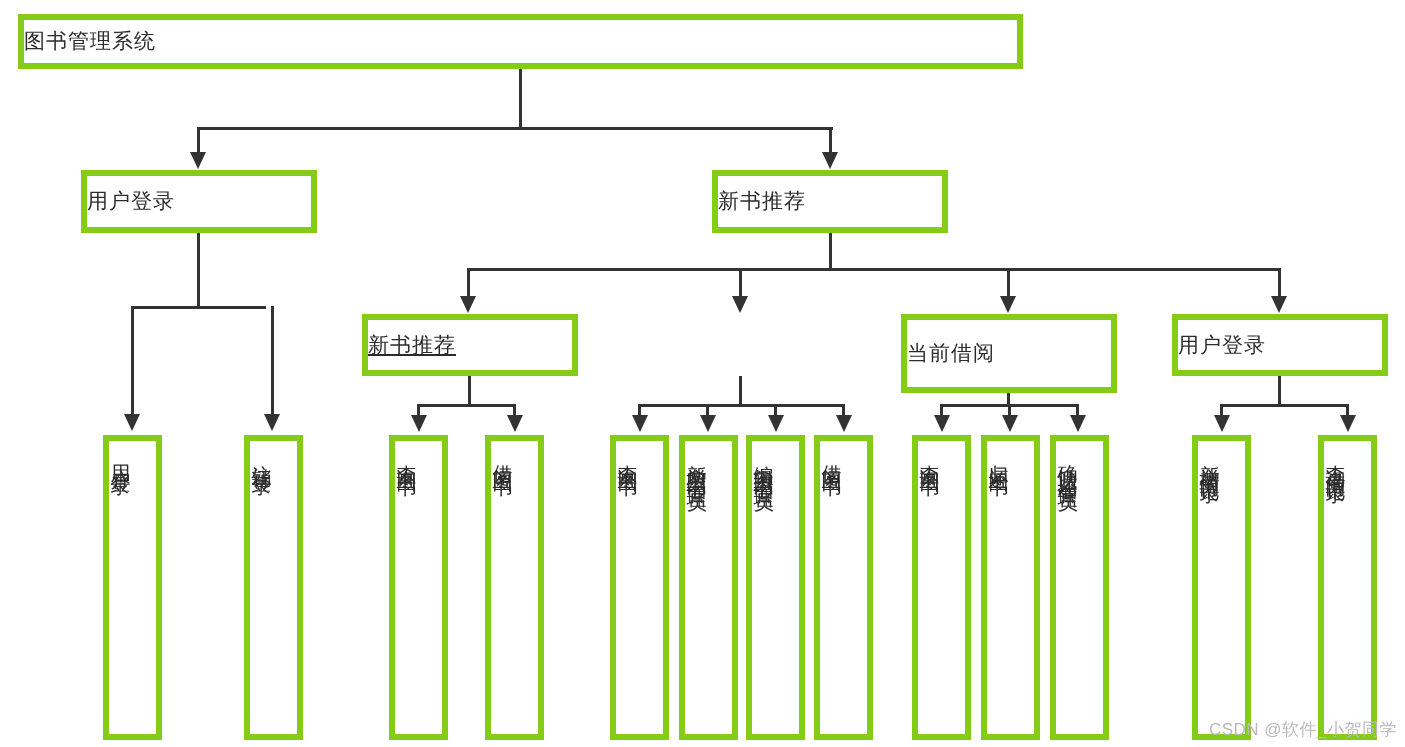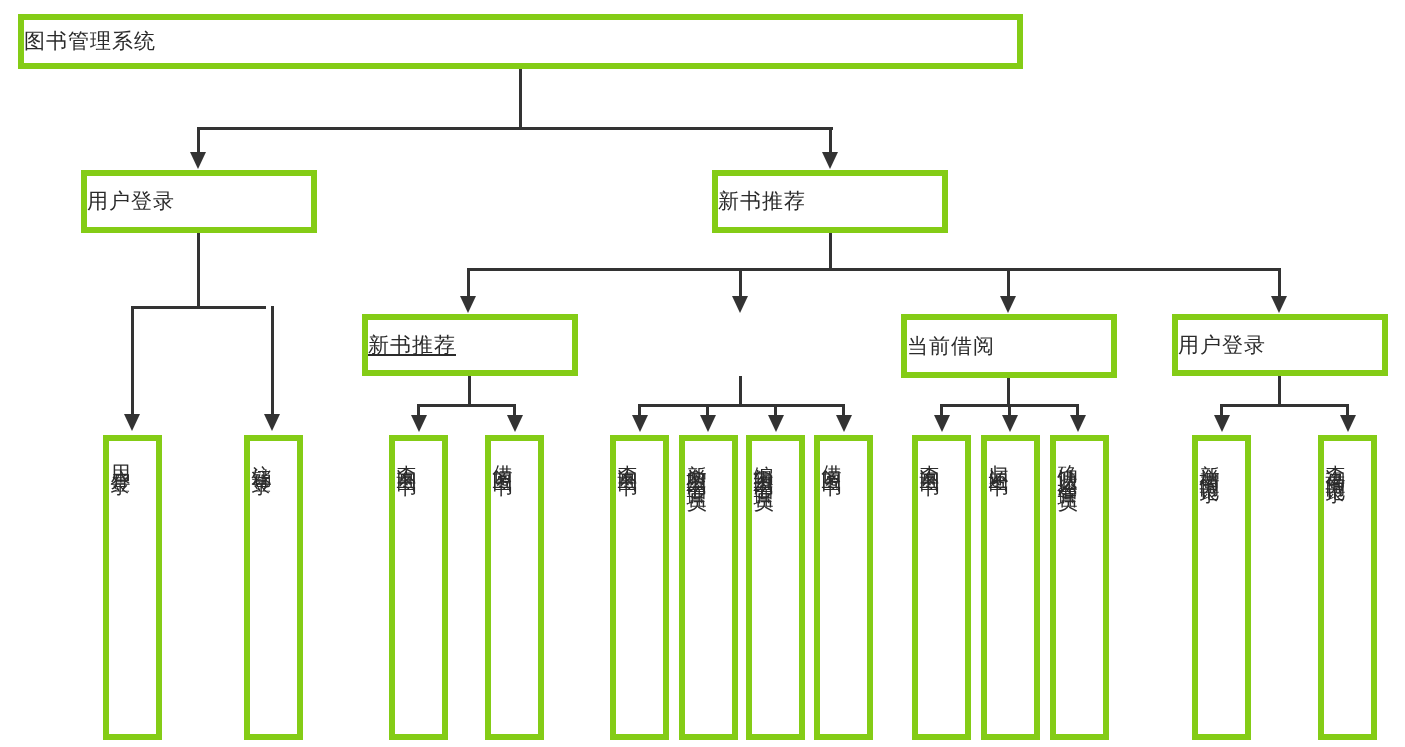--- a/index.html
+++ b/index.html
@@ -147,21 +147,21 @@
   <div class="node horiz" style="left:81px; top:170px; width:236px; height:63px;">
     <span class="lbl">用户登录</span>
   </div>
   <div class="node horiz" style="left:712px; top:170px; width:236px; height:63px;">
     <span class="lbl">新书推荐</span>
   </div>
 
   <div class="node horiz" style="left:362px; top:314px; width:216px; height:62px;text-decoration:underline;">
     <span class="lbl">新书推荐</span>
   </div>
-  <div class="node horiz" style="left:901px; top:314px; width:216px; height:64px;">
+  <div class="node horiz" style="left:901px; top:314px; width:216px; height:79px;">
     <span class="lbl">当前借阅</span>
   </div>
   <div class="node horiz" style="left:1172px; top:314px; width:216px; height:62px;">
     <span class="lbl">用户登录</span>
   </div>
 
   <div class="node vert" style="left:103px; top:435px; width:59px; height:305px;">
     <span class="lbl">用户登录</span>
   </div>
   <div class="node vert" style="left:244px; top:435px; width:59px; height:305px;">
@@ -194,14 +194,15 @@
   <div class="node vert" style="left:1050px; top:435px; width:59px; height:305px;">
     <span class="lbl">确认归还（管理员）</span>
   </div>
   <div class="node vert" style="left:1192px; top:435px; width:59px; height:305px;">
     <span class="lbl">新增借阅记录</span>
   </div>
   <div class="node vert" style="left:1318px; top:435px; width:59px; height:305px;">
     <span class="lbl">查询借阅记录</span>
   </div>
 
+  <div id="watermark">CSDN @软件_小贺同学</div>
 
 </div>
 
 </body></html>

